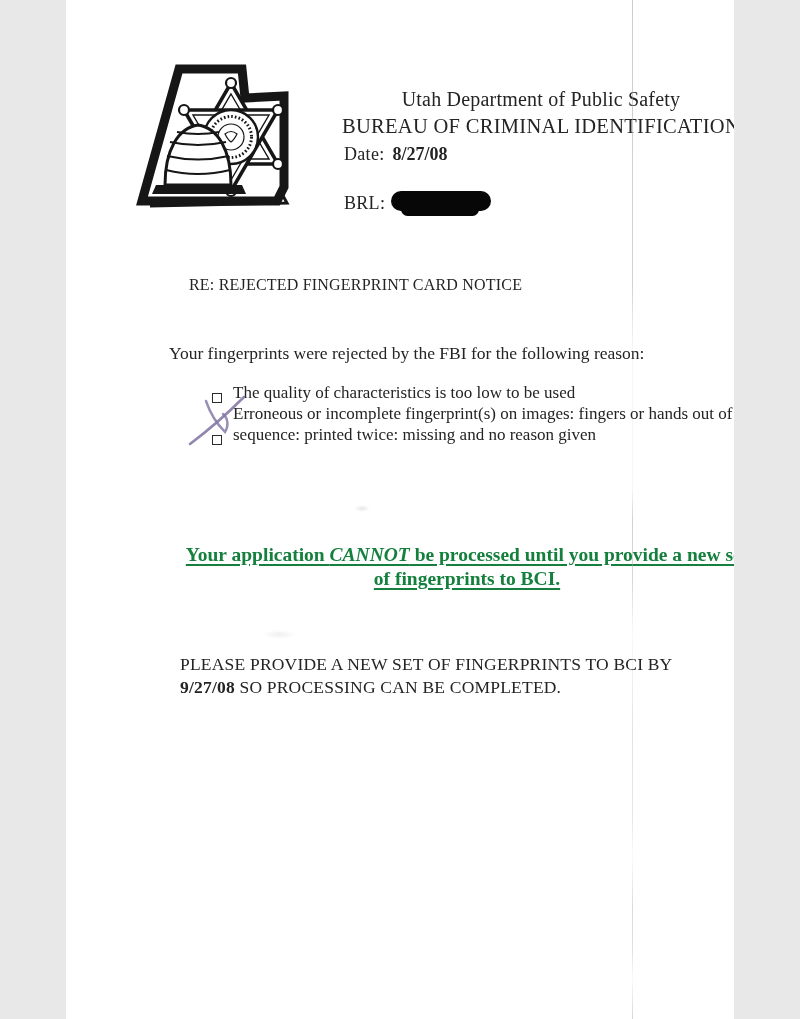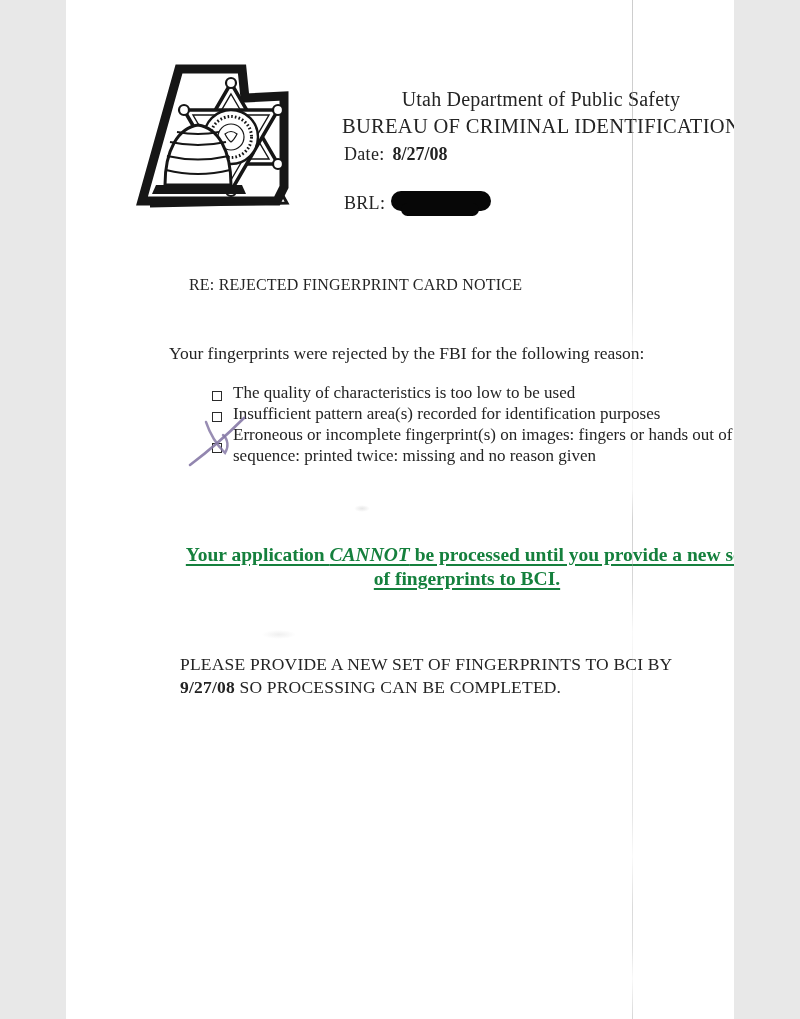--- a/index.html
+++ b/index.html
@@ -22,21 +22,21 @@
   .redact.n2{width:54px;height:17px;border-radius:8px;margin-left:-1px;}
   .redact.n3{width:64px;height:17px;border-radius:8px;margin-left:-1px;}
   .brl-blob{position:relative; display:inline-block; width:104px; height:26px; margin-left:6px; vertical-align:-8px;}
   .brl-blob .b1{position:absolute; left:0; top:0; width:100px; height:20px; background:#070707; border-radius:11px;}
   .brl-blob .b2{position:absolute; left:10px; top:12px; width:78px; height:13px; background:#070707; border-radius:7px;}
 
   
   .re-line{position:absolute; left:123px; top:276px; font-size:16px; letter-spacing:.2px;}
   .intro-line{position:absolute; left:103px; top:343px; font-size:17.5px;}
   .reasons{position:absolute; left:146px; top:382px; width:585px; font-size:17px; line-height:21px;}
-  .reason{display:flex; align-items:center; position:relative;}
+  .reason{display:flex; align-items:flex-end; position:relative;}
   .cbox{flex:0 0 auto; width:8px; height:8px; border:1.6px solid #2b2b2b; margin:6px 11px 0 0; background:#fff;}
   .reason-text{white-space:pre-line;}
   .pen-x{position:absolute; left:-26px; top:-9px; width:66px; height:54px; pointer-events:none;}
 
   .notice{
     position:absolute; left:85px; top:543px; width:632px; text-align:center;
     font-size:19.5px; font-weight:bold; line-height:24px; color:#15803d;
     text-decoration:underline; text-decoration-thickness:2px; text-underline-offset:3px;
     white-space:pre-line;
   }
@@ -127,24 +127,20 @@
 
   <div class="intro-line">Your fingerprints were rejected by the FBI for the following reason:</div>
 
   <div class="reasons">
     <div class="reason">
       <span class="cbox"></span>
       <span class="reason-text">The quality of characteristics is too low to be used</span>
     </div>
     <div class="reason">
       <span class="cbox"></span>
-      <span class="reason-text">Insufficient pattern area(s) recorded for identification purposes</span>
-    </div>
-    <div class="reason">
-      <span class="cbox"></span>
       <svg class="pen-x" viewBox="0 0 66 54" aria-hidden="true">
         <path d="M58,3 C46,15 24,35 4,50" fill="none" stroke="#8679a6" stroke-width="2.6" stroke-linecap="round" opacity=".9"></path>
         <path d="M20,7 C24,19 31,30 39,38 C43,32 42,24 37,20" fill="none" stroke="#8679a6" stroke-width="2.4" stroke-linecap="round" opacity=".85"></path>
       </svg>
       <span class="reason-text">Erroneous or incomplete fingerprint(s) on images: fingers or hands out of
 sequence: printed twice: missing and no reason given</span>
     </div>
   </div>
 
   <div class="notice"><span>Your application </span><span class="cannot">CANNOT</span><span> be processed until you provide a new set

